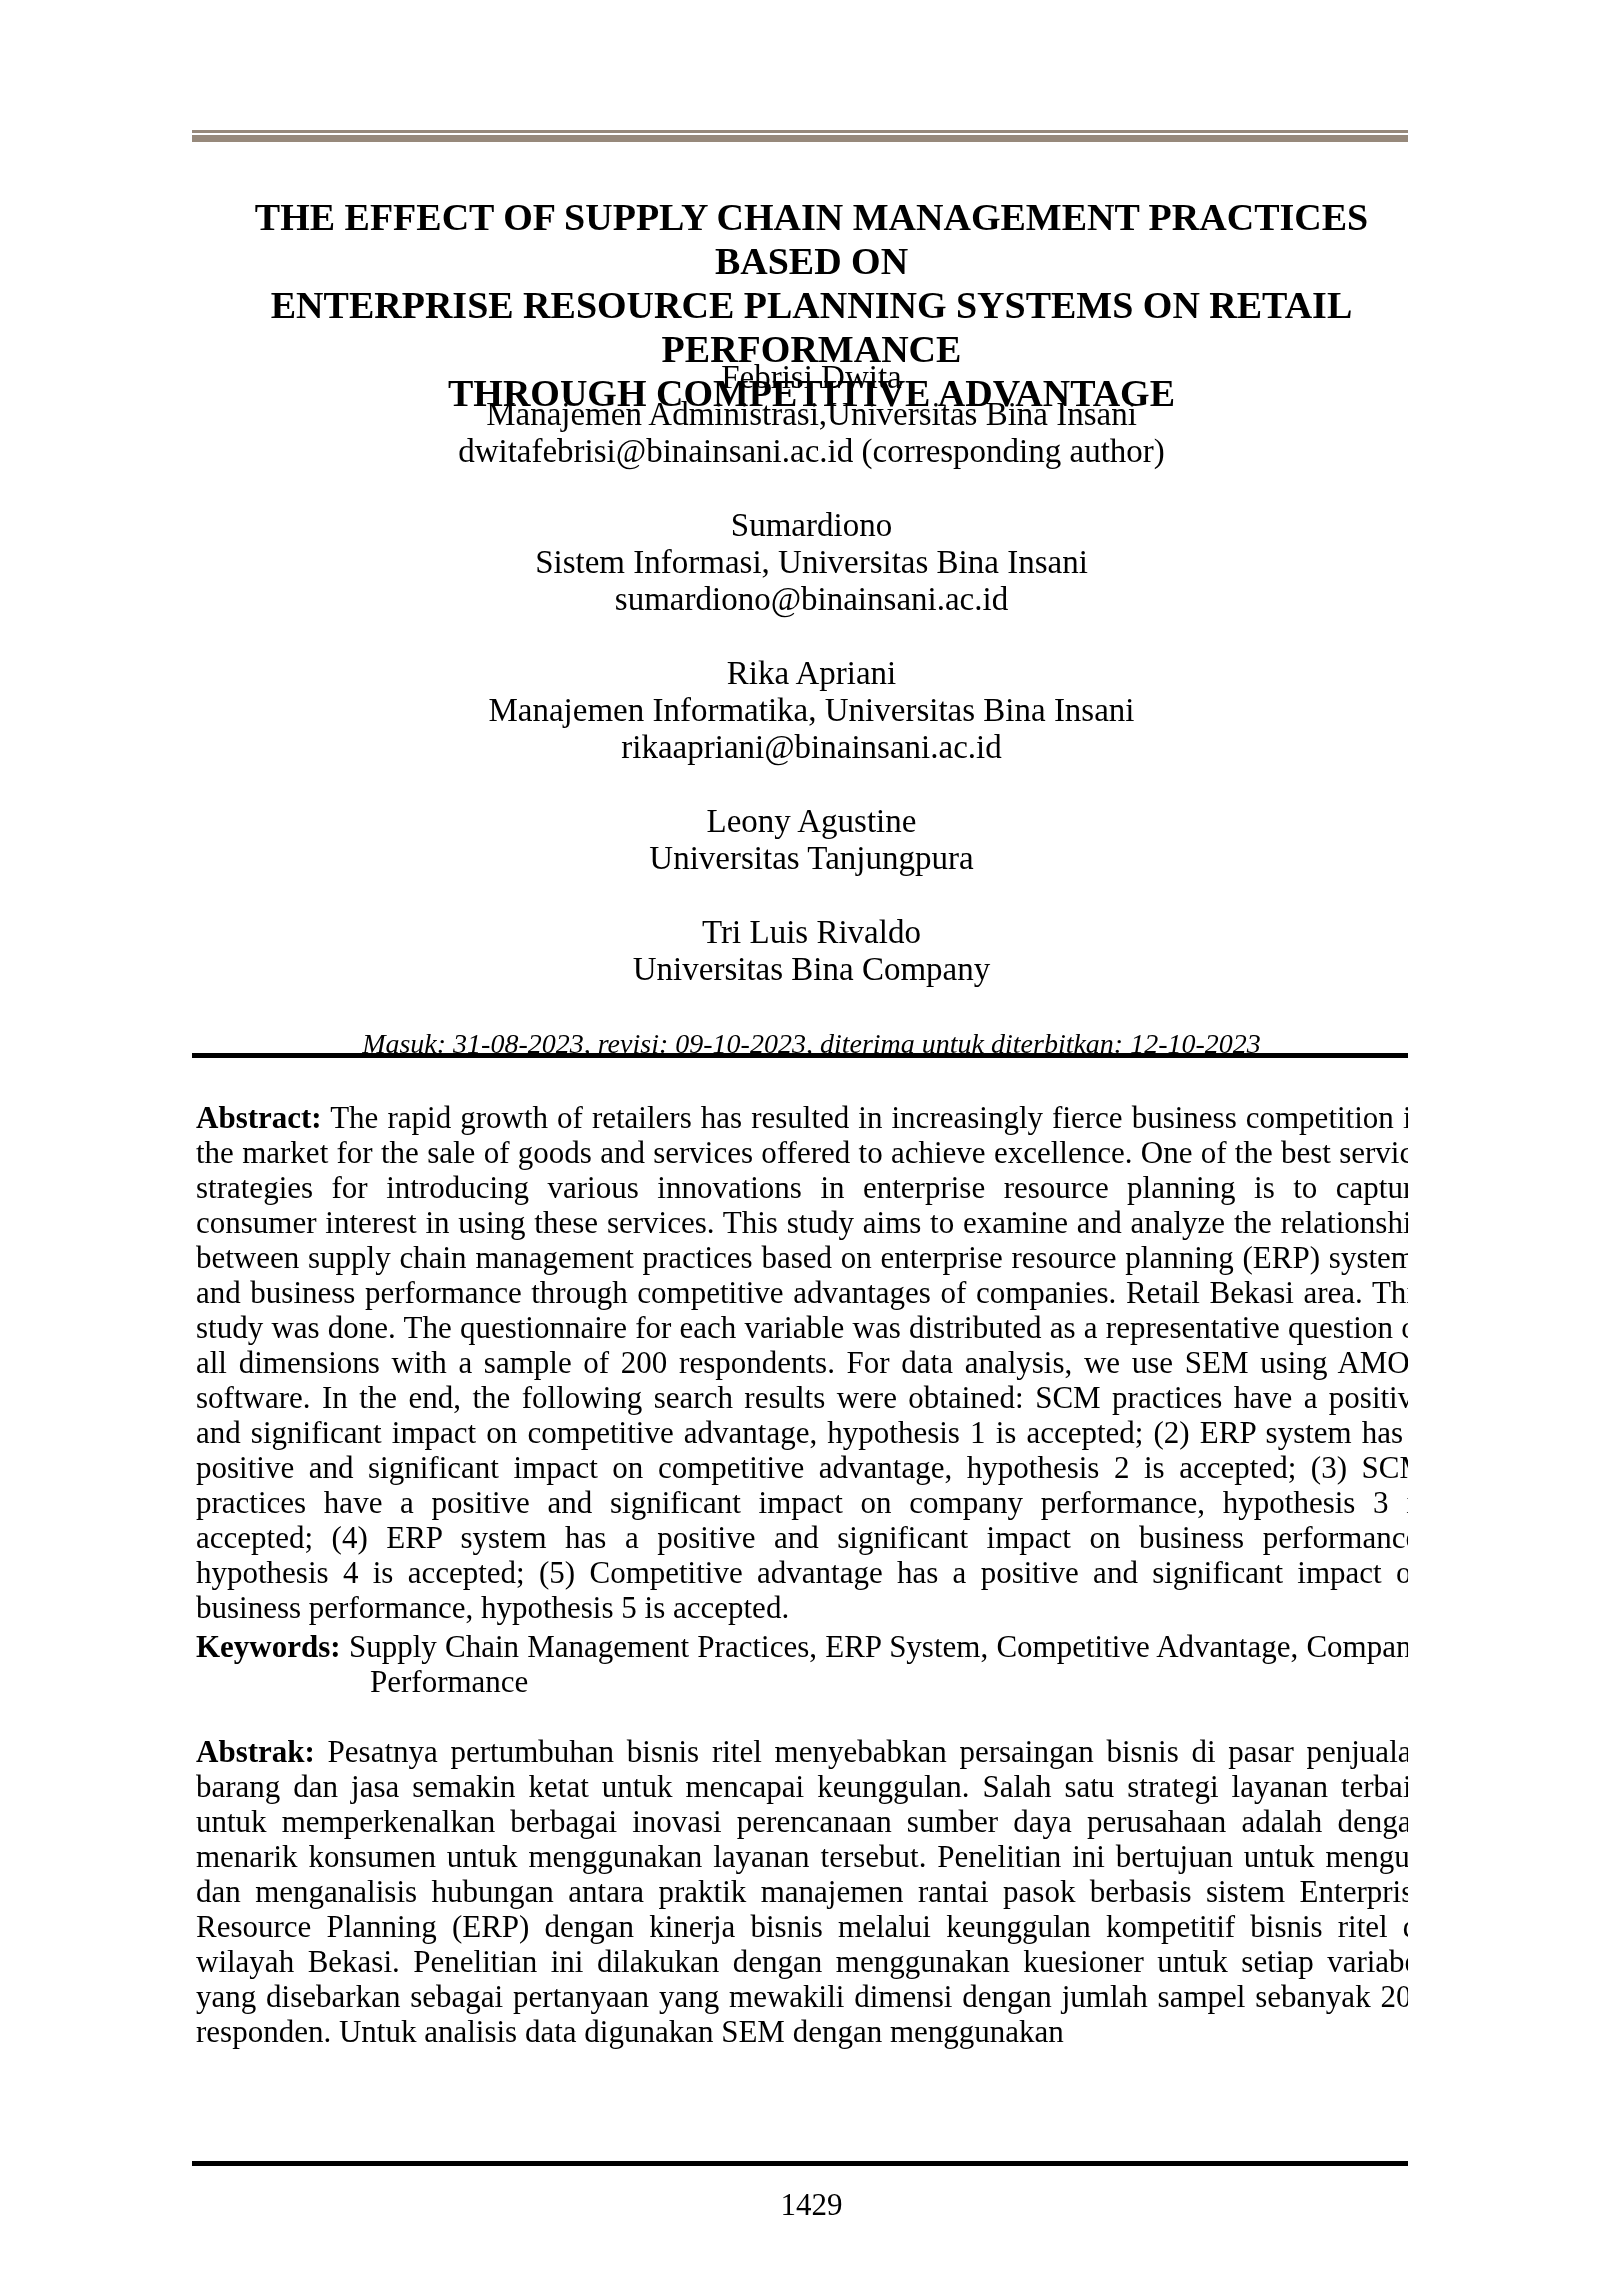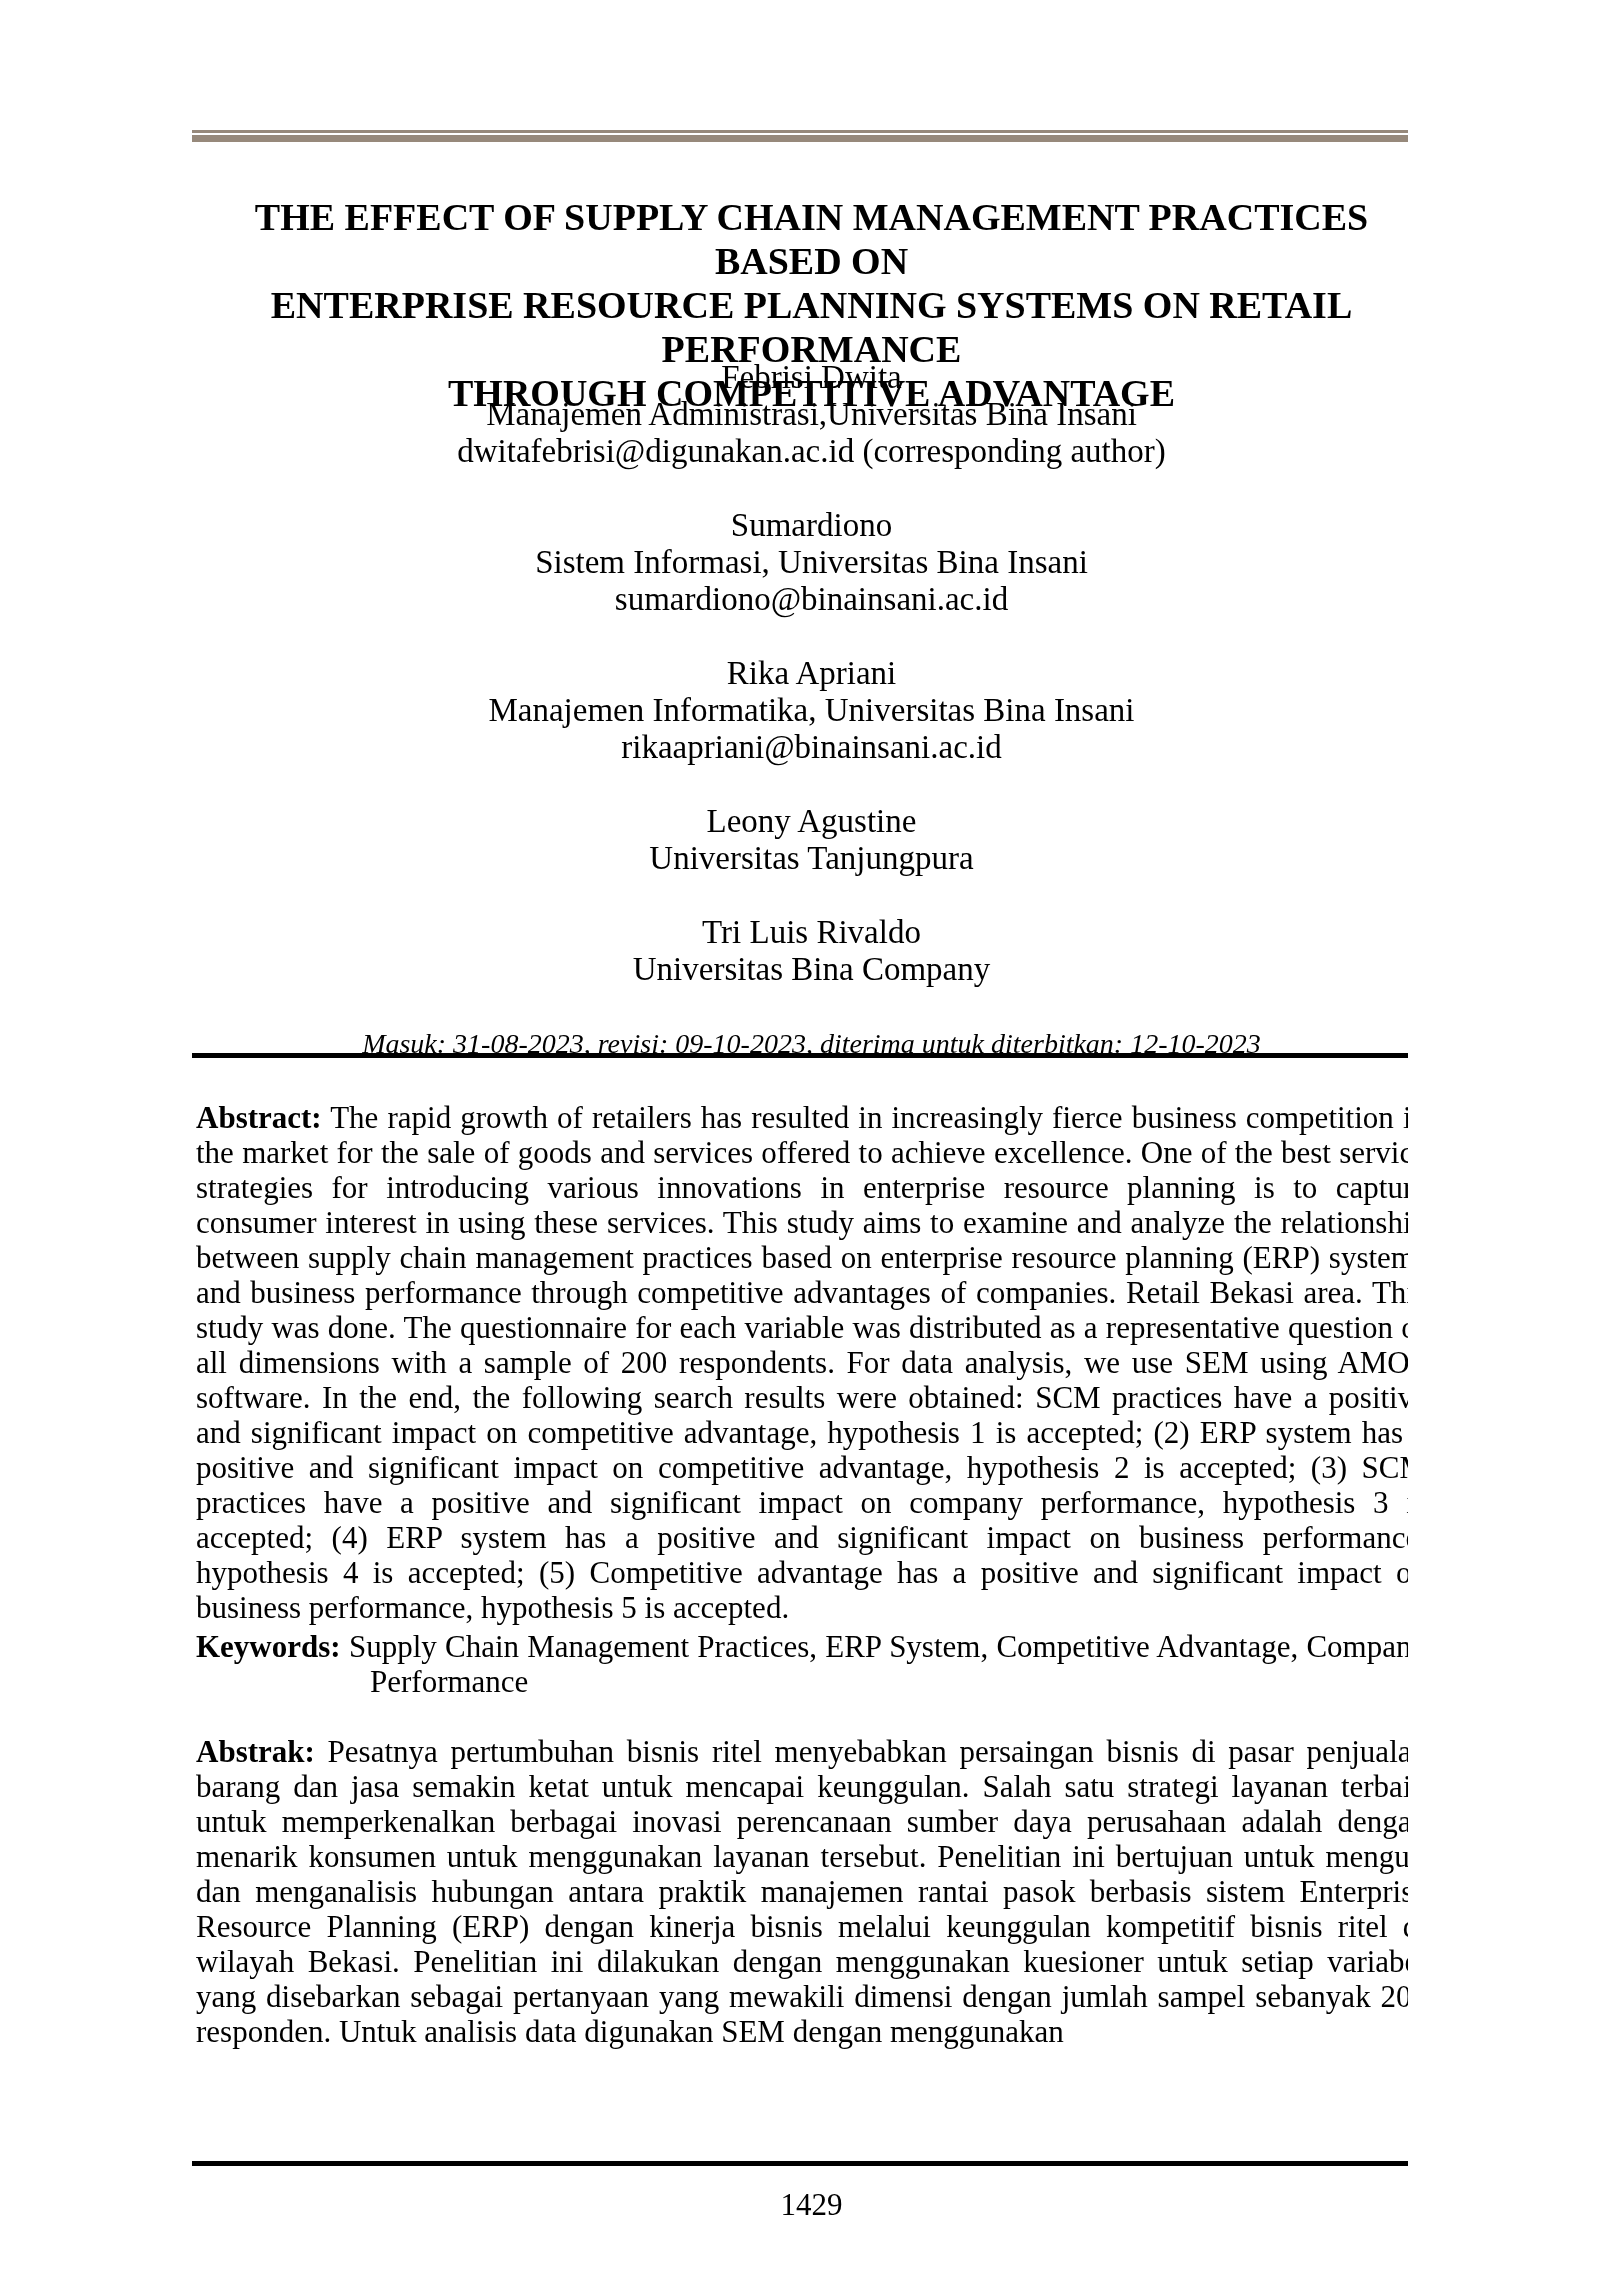--- a/index.html
+++ b/index.html
@@ -92,21 +92,21 @@
     <span class="title-line">THE EFFECT OF SUPPLY CHAIN MANAGEMENT PRACTICES BASED ON</span>
     <span class="title-line">ENTERPRISE RESOURCE PLANNING SYSTEMS ON RETAIL PERFORMANCE</span>
     <span class="title-line">THROUGH COMPETITIVE ADVANTAGE</span>
   </h1>
 
   <div class="authors">
 
     <div class="author-block">
       <span class="author-line">Febrisi Dwita</span>
       <span class="author-line">Manajemen Administrasi,Universitas Bina Insani</span>
-      <span class="author-line"><span>dwitafebrisi@digunakan.ac.id</span> <span class="corr-note">(corresponding author)</span></span>
+      <span class="author-line"><span>dwitafebrisi@binainsani.ac.id</span> <span class="corr-note">(corresponding author)</span></span>
     </div>
 
     <div class="author-block">
       <span class="author-line">Sumardiono</span>
       <span class="author-line">Sistem Informasi, Universitas Bina Insani</span>
       <span class="author-line">sumardiono@binainsani.ac.id</span>
     </div>
 
     <div class="author-block">
       <span class="author-line">Rika Apriani</span>

